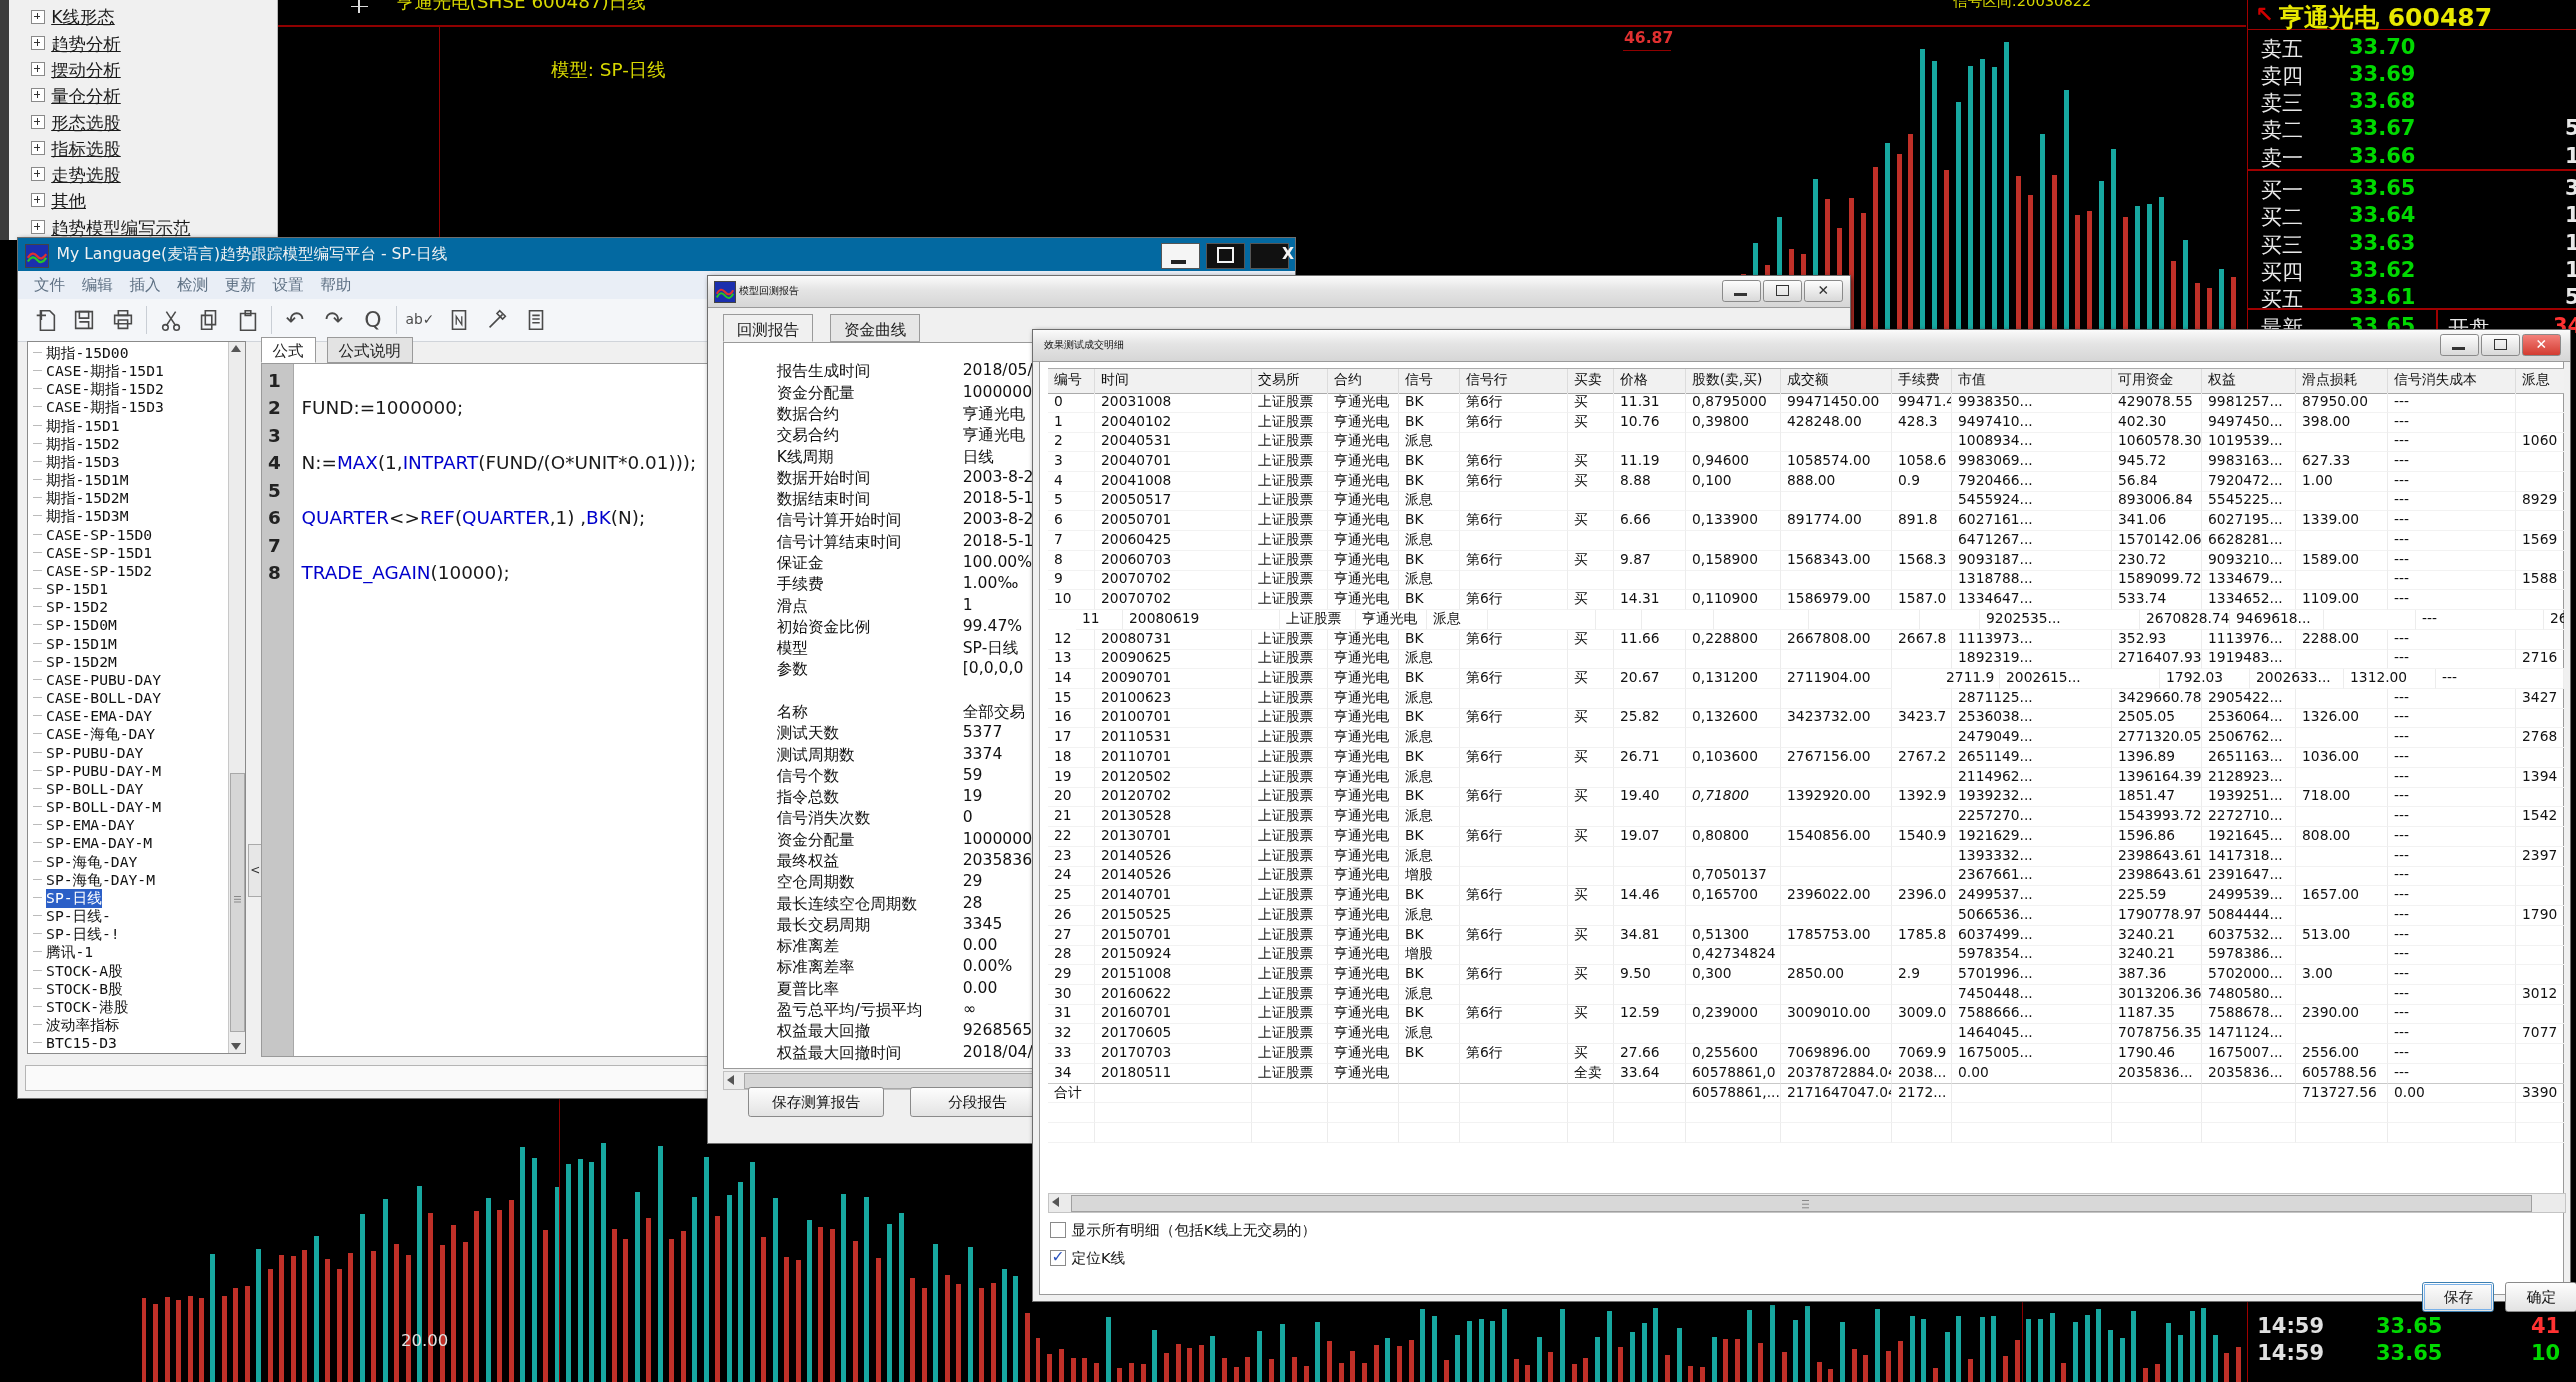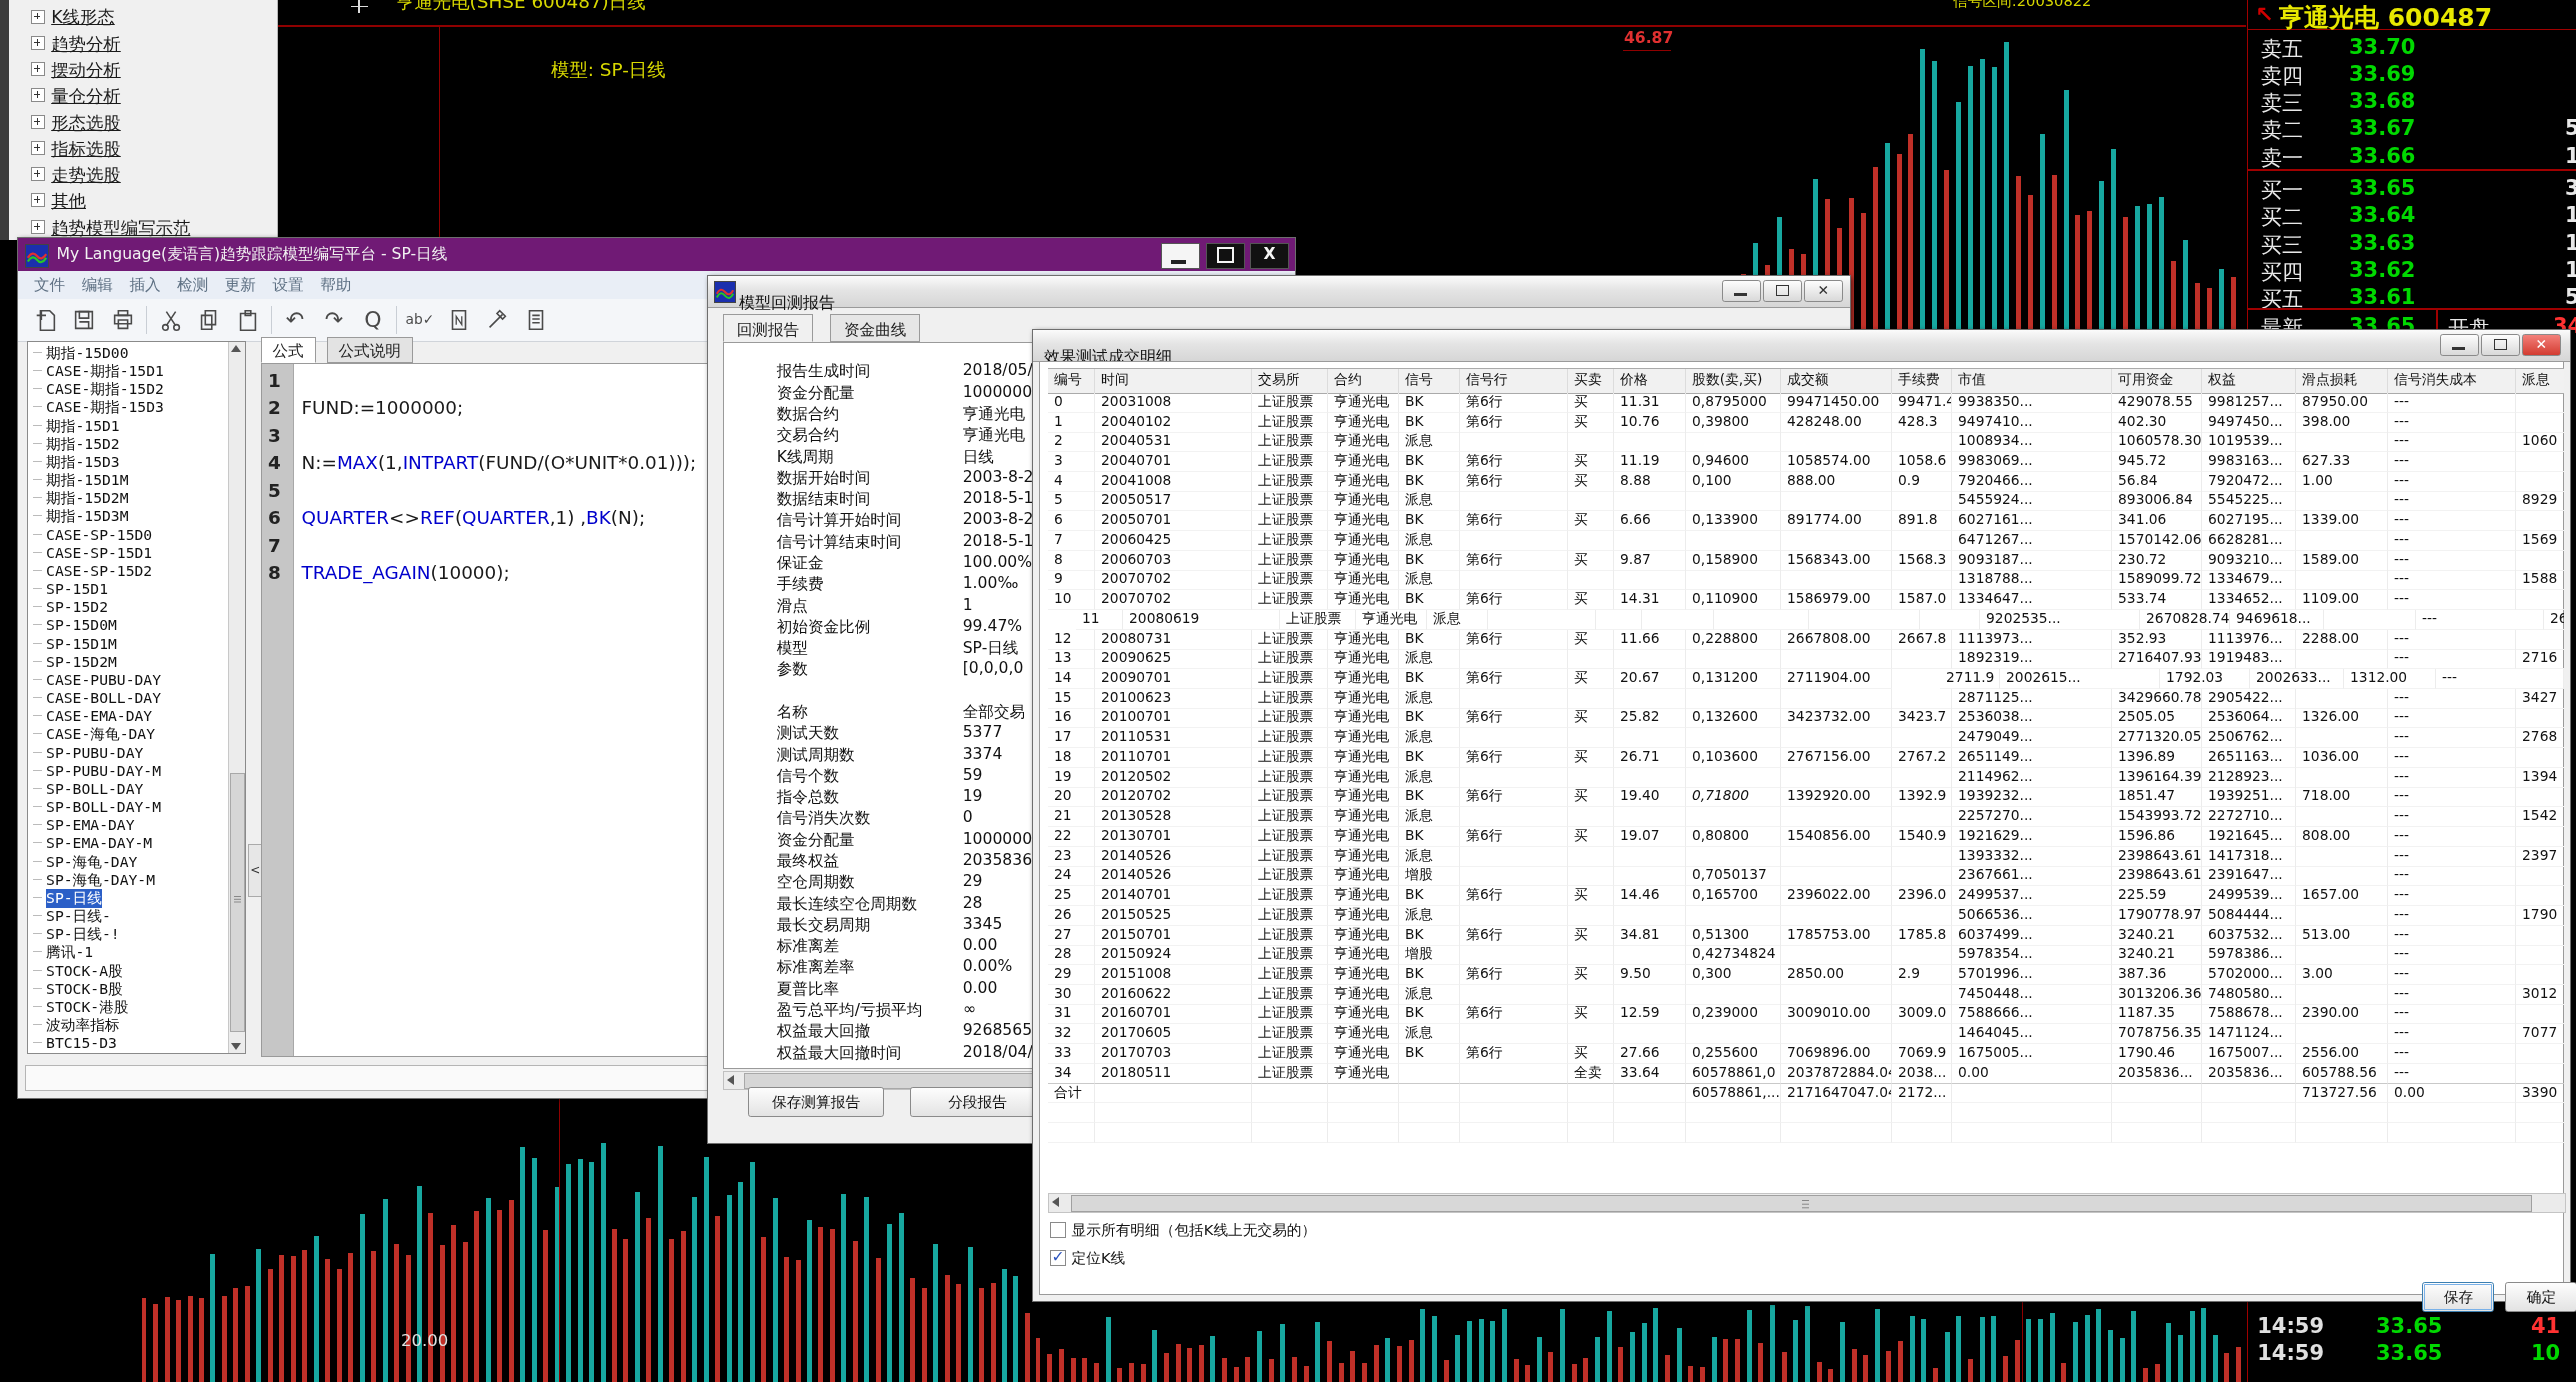--- a/index.html
+++ b/index.html
@@ -33,31 +33,31 @@
   #tree{left:9.2px;top:0;width:268px;height:240px;background:#f0f0f0;z-index:2;overflow:hidden;border-right:0.9px solid #b8b8b8;}
   .titem{position:absolute;left:0;width:100%;height:27px;font-size:17.4px;color:#1a1a1a;}
   .titem .plus{position:absolute;left:22px;top:6.4px;width:12px;height:12px;border:0.9px solid #8a8a8a;background:#fff;}
   .titem .plus::before{content:"";position:absolute;left:1.8px;top:4.6px;width:6.4px;height:0.9px;background:#333;}
   .titem .plus::after{content:"";position:absolute;left:4.6px;top:1.8px;width:0.9px;height:6.4px;background:#333;}
   .titem .lb{position:absolute;left:42px;top:1.8px;white-space:nowrap;text-decoration:underline;}
   
   .win{position:absolute;background:#f0f0f0;border:0.9px solid #6e6e6e;box-shadow:1.8px 1.8px 5.5px rgba(0,0,0,.6);}
   .tbar-light{position:absolute;left:0;top:0;width:100%;height:31px;
       background:linear-gradient(#fbfbfb,#e4e4e4 45%,#d6d6d6);border-bottom:0.9px solid #9a9a9a;}
-  .tbar-light .ttl{position:absolute;left:31px;top:17px;font-size:16px;color:#111;white-space:nowrap;}
+  .tbar-light .ttl{position:absolute;left:31px;top:8px;font-size:10px;color:#111;white-space:nowrap;}
   .winbtns{position:absolute;top:3.7px;height:22px;display:flex;gap:1.8px;}
   .wbtn{width:37px;height:20px;border:0.9px solid #8a8a8a;border-radius:2.8px;
       background:linear-gradient(#fdfdfd,#d9d9d9);position:relative;}
   .wbtn.red{background:linear-gradient(#f3807a,#d33c31);}
   .g-min::before{content:"";position:absolute;left:11px;bottom:4.6px;width:13px;height:2.8px;background:#333;}
   .g-max::before{content:"";position:absolute;left:12px;top:4.6px;width:11px;height:9.2px;border:1.8px solid #333;}
   .g-close::before{content:"\2715";position:absolute;left:0;top:0.9px;width:100%;text-align:center;font-size:13.8px;color:#333;font-weight:bold;}
   .wbtn.red.g-close::before{color:#fff;}
   
-  #mylang .tbar-dark{position:absolute;left:0;top:0;width:100%;height:33px;background:#701a75;}
+  #mylang .tbar-dark{position:absolute;left:0;top:0;width:100%;height:33px;background:#0369a1;text-align:center;}
   #mylang .appico, .appico{position:absolute;left:7.3px;top:5.5px;width:22px;height:22px;background:#1b2fae;border:0.9px solid #444;}
   .appico svg{position:absolute;left:0;top:0;}
   #mylang .ttl{position:absolute;left:39px;top:6.4px;color:#f2f2f2;font-size:15.6px;white-space:nowrap;}
   #mylang .dbtns{position:absolute;right:5.5px;top:4.6px;display:flex;gap:5.5px;}
   .dbtn{width:37px;height:24px;position:relative;background:#111;border:0.9px solid #555;}
   .dbtn.b-min{background:#f5f5f5;} .dbtn.b-min::before{content:"";position:absolute;left:9.2px;bottom:3.7px;width:14.7px;height:3.7px;background:#222;}
   .dbtn.b-max::before{content:"";position:absolute;left:10px;top:3.7px;width:13px;height:12px;border:2.8px solid #f5f5f5;}
   .dbtn.b-close::before{content:"X";position:absolute;width:100%;text-align:center;top:1.8px;color:#f5f5f5;font-size:15.6px;font-weight:bold;}
   #menubar{position:absolute;left:0;top:33px;width:100%;height:27.5px;background:#e9eef6;border-bottom:0.9px solid #c5ccd6;}
   .mitem{position:relative;display:inline-block;margin-left:16.5px;top:3.7px;font-size:15.6px;color:#5f7184;}

